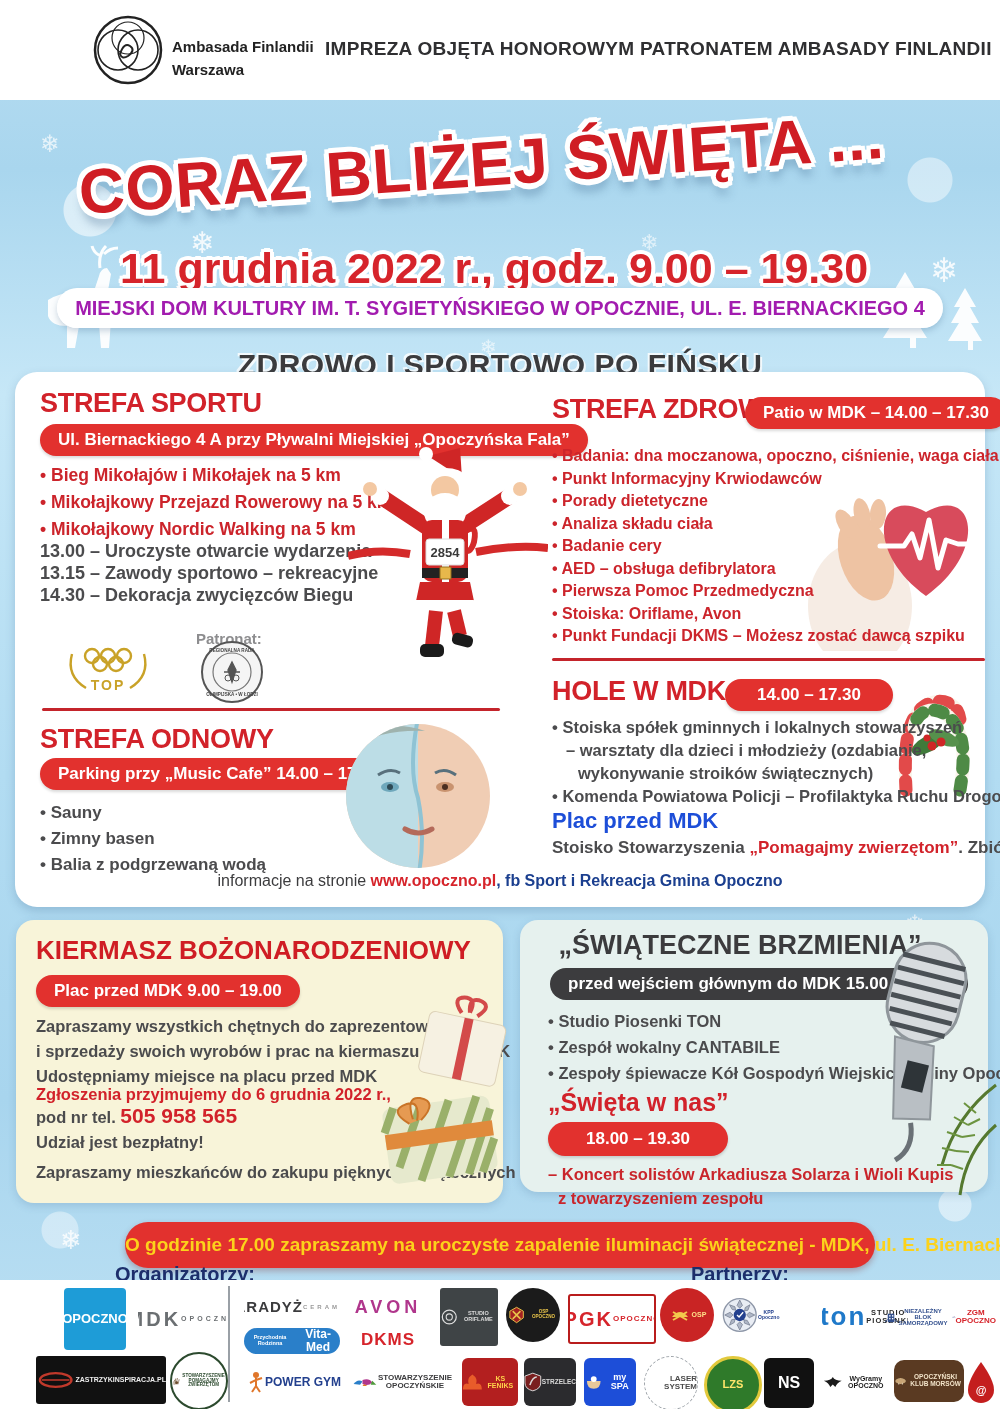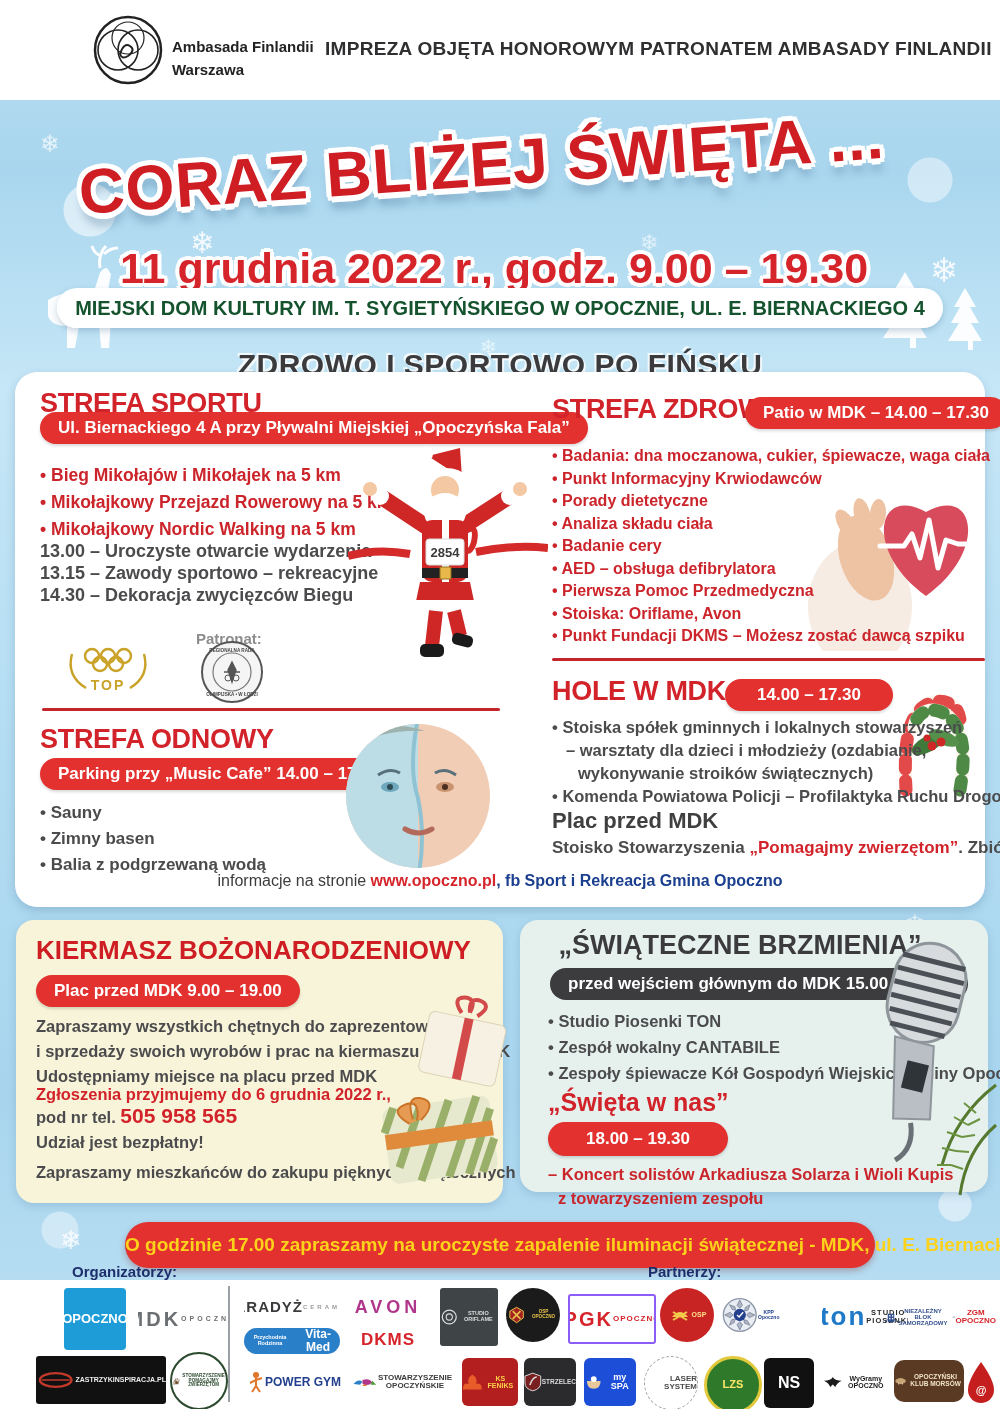--- a/index.html
+++ b/index.html
@@ -20,21 +20,21 @@
   .hero-title{
     font-size:63px;font-weight:800;color:#cf1d24;letter-spacing:1px;transform:rotate(-4deg);
     text-shadow:-4px -4px 0 #fff,4px -4px 0 #fff,-4px 4px 0 #fff,4px 4px 0 #fff,-5px 0 0 #fff,5px 0 0 #fff,0 -5px 0 #fff,0 6px 0 #fff,0 12px 10px rgba(40,80,120,.35);
     white-space:nowrap;
   }
   .hero-date{
     font-size:43px;font-weight:800;color:#d6242b;white-space:nowrap;
     text-shadow:-3px -3px 0 #fff,3px -3px 0 #fff,-3px 3px 0 #fff,3px 3px 0 #fff,-4px 0 0 #fff,4px 0 0 #fff,0 -4px 0 #fff,0 4px 0 #fff;
   }
   .venue-pill{
-    background:#fff;border-radius:26px;padding:9px 18px;font-size:20px;font-weight:800;color:#14532d;
+    background:#fff;border-radius:26px;padding:9px 18px;font-size:20px;font-weight:800;color:#a21caf;
     white-space:nowrap;box-shadow:0 3px 6px rgba(50,90,130,.25);
   }
   .subtitle{font-size:30px;font-weight:800;color:#3b3b3d;letter-spacing:.5px;white-space:nowrap;
     text-shadow:-2px -2px 0 rgba(255,255,255,.8),2px 2px 0 rgba(255,255,255,.8);}
   .main-panel{background:#ffffff;border-radius:22px;box-shadow:0 4px 10px rgba(60,100,140,.25);}
   .sec-title{font-size:27px;font-weight:800;color:#d2222a;letter-spacing:-.3px;white-space:nowrap;}
   .pill{display:inline-block;background:#e2312e;color:#fff;font-weight:700;border-radius:22px;
     padding:6px 18px;font-size:17px;white-space:nowrap;box-shadow:0 2px 3px rgba(0,0,0,.15);}
   .pill-dark{display:inline-block;background:#3c3c3e;color:#fff;font-weight:700;border-radius:22px;
     padding:6px 18px;font-size:17px;white-space:nowrap;}
@@ -51,21 +51,21 @@
   .red-rule{background:#c4242b;height:3px;border-radius:2px;}
   .info-line{font-size:16px;font-weight:700;color:#3c3c3e;text-align:center;}
   .info-link{color:#d6242b;}
   .info-fb{color:#1b3f8f;}
   .panel-cream{background:#f8f4d9;border-radius:18px;box-shadow:0 3px 8px rgba(60,100,140,.2);}
   .panel-mint{background:#e6f1ee;border-radius:18px;box-shadow:0 3px 8px rgba(60,100,140,.2);}
   .k-body{font-size:16.5px;font-weight:700;color:#4b4b4d;line-height:25px;white-space:nowrap;}
   .k-red{color:#d2222a;}
   .banner{background:#e2312e;border-radius:24px;color:#fcd21b;font-weight:700;font-size:19px;
     text-align:center;line-height:46px;white-space:nowrap;box-shadow:0 3px 6px rgba(120,20,20,.3);}
-  .f-label{font-size:15px;font-weight:800;color:#1c2e6b;}
+  .f-label{font-size:20px;font-weight:800;color:#1c2e6b;margin-left:43px;}
   .lg{position:absolute;display:flex;flex-direction:row;align-items:center;justify-content:center;
     text-align:center;font-weight:800;overflow:hidden;line-height:1.05;}
   .snow{position:absolute;color:#ffffff;opacity:.85;}
   .patronat-label{font-size:15px;font-weight:700;color:#8d8d8f;}
 </style>
 </head>
 <body>
 
 <div class="abs band-white" style="left:0;top:0;width:1000px;height:100px;"></div>
 
@@ -114,21 +114,21 @@
 <div class="abs hero-title" style="left:78px;top:128px;">CORAZ BLIŻEJ ŚWIĘTA ...</div>
 <div class="abs hero-date" style="left:120px;top:244px;">11 grudnia 2022 r., godz. 9.00 – 19.30</div>
 <div class="abs" style="left:0;top:297px;width:1000px;text-align:center;">
   <span class="venue-pill">MIEJSKI DOM KULTURY  IM. T. SYGIETYŃSKIEGO W OPOCZNIE, UL. E. BIERNACKIEGO 4</span>
 </div>
 <div class="abs subtitle" style="left:0;top:348px;width:1000px;text-align:center;">ZDROWO I SPORTOWO PO FIŃSKU</div>
 
 <div class="abs main-panel" style="left:15px;top:372px;width:970px;height:535px;"></div>
 
 <div class="abs sec-title" style="left:40px;top:388px;">STREFA SPORTU</div>
-<div class="abs" style="left:40px;top:412px;">
+<div class="abs" style="left:40px;top:424px;">
   <span class="pill">Ul. Biernackiego 4 A przy Pływalni Miejskiej  „Opoczyńska Fala”</span>
 </div>
 <div class="abs" style="left:40px;top:462px;">
   <div class="li-red">Bieg Mikołajów i Mikołajek na 5 km</div>
   <div class="li-red">Mikołajkowy Przejazd Rowerowy na 5 km</div>
   <div class="li-red">Mikołajkowy Nordic Walking na 5 km</div>
 </div>
 <div class="abs" style="left:40px;top:540px;">
   <div class="sched">13.00 – Uroczyste otwarcie wydarzenia</div>
   <div class="sched">13.15 – Zawody sportowo – rekreacyjne</div>
@@ -237,21 +237,21 @@
     <path d="M118 150 C 56 106, 68 38, 118 66 C 168 38, 180 106, 118 150 Z" fill="#d84b5c"></path>
     <polyline points="72,100 96,100 104,88 112,112 121,74 130,122 138,94 150,98 170,98" fill="none" stroke="#ffffff" stroke-width="5" stroke-linejoin="round" stroke-linecap="round"></polyline>
   </svg>
 </div>
 
 <div class="abs sec-title" style="left:552px;top:394px;">STREFA ZDROWIA</div>
 <div class="abs" style="left:745px;top:397px;">
   <span class="pill">Patio w MDK – 14.00 – 17.30</span>
 </div>
 <div class="abs" style="left:552px;top:445px;">
-  <div class="li-zdr">Badania: dna moczanowa, cukier, śpiewacze, waga ciała</div>
+  <div class="li-zdr">Badania: dna moczanowa, opoczno, ciśnienie, waga ciała</div>
   <div class="li-zdr">Punkt Informacyjny Krwiodawców</div>
   <div class="li-zdr">Porady dietetyczne</div>
   <div class="li-zdr">Analiza składu ciała</div>
   <div class="li-zdr">Badanie cery</div>
   <div class="li-zdr">AED – obsługa defibrylatora</div>
   <div class="li-zdr">Pierwsza Pomoc Przedmedyczna</div>
   <div class="li-zdr">Stoiska: Oriflame, Avon</div>
   <div class="li-zdr">Punkt Fundacji DKMS – Możesz zostać dawcą szpiku</div>
 </div>
 
@@ -276,21 +276,21 @@
 <div class="abs sec-title" style="left:552px;top:676px;">HOLE W MDK</div>
 <div class="abs" style="left:725px;top:679px;">
   <span class="pill" style="padding:6px 32px;">14.00 – 17.30</span>
 </div>
 <div class="abs" style="left:552px;top:716px;">
   <div class="li-hole">Stoiska spółek gminnych i lokalnych stowarzyszeń</div>
   <div class="cont" style="padding-left:14px;">– warsztaty dla dzieci i młodzieży (ozdabianie,</div>
   <div class="cont" style="padding-left:26px;">wykonywanie stroików świątecznych)</div>
   <div class="li-hole">Komenda Powiatowa Policji – Profilaktyka Ruchu Drogowego</div>
 </div>
-<div class="abs" style="left:552px;top:808px;font-size:22px;font-weight:800;color:#404040;">Plac przed MDK</div>
+<div class="abs" style="left:552px;top:808px;font-size:22px;font-weight:800;color:#1d4ed8;">Plac przed MDK</div>
 <div class="abs" style="left:552px;top:838px;font-size:17px;font-weight:700;color:#4b4b4d;white-space:nowrap;">
   <span>Stoisko Stowarzyszenia </span><span style="color:#d2222a;">„Pomagajmy zwierzętom”</span><span>. Zbiórka</span>
 </div>
 
 <div class="abs info-line" style="left:15px;top:872px;width:970px;">
   <span style="font-weight:400;">informacje na stronie </span><span class="info-link">www.opoczno.pl</span><span class="info-fb">, fb Sport i Rekreacja Gmina Opoczno</span>
 </div>
 
 <div class="abs panel-cream" style="left:16px;top:920px;width:487px;height:283px;"></div>
 <div class="abs" style="left:36px;top:935px;font-size:26px;font-weight:800;color:#cf1d24;white-space:nowrap;">KIERMASZ  BOŻONARODZENIOWY</div>
@@ -428,21 +428,21 @@
     </svg>
     <span>STUDIO ORIFLAME</span>
   </div>
   <div class="lg" style="left:506px;top:8px;width:54px;height:54px;background:#1b1b1b;border-radius:50%;color:#e8c44a;font-size:4.6px;">
     <svg width="22" height="22" viewBox="0 0 22 22">
       <path d="M11 3 l7 4 v7 l-7 5 -7 -5 V7 z" fill="#a32121" stroke="#e8c44a" stroke-width="1"></path>
       <path d="M7 15 L15 7 M7 7 L15 15" stroke="#e8c44a" stroke-width="1.6"></path>
     </svg>
     <span>OSP OPOCZNO</span>
   </div>
-  <div class="lg" style="left:568px;top:14px;width:84px;height:46px;border:2px solid #8b5cf6;border-radius:3px;color:#d6242b;background:#fff;">
+  <div class="lg" style="left:568px;top:14px;width:84px;height:46px;border:2px solid #b91c1c;border-radius:3px;color:#d6242b;background:#fff;">
     <span style="font-size:20px;letter-spacing:2px;">PGK</span>
     <span style="font-size:8px;letter-spacing:1px;">OPOCZNO</span>
   </div>
   <div class="lg" style="left:660px;top:8px;width:54px;height:54px;background:#c92424;border-radius:50%;color:#ffe08a;font-size:7px;">
     <svg width="24" height="24" viewBox="0 0 24 24">
       <path d="M4 14 q8 -10 16 0 z" fill="#f2c94c"></path>
       <path d="M5 17 L19 9 M5 9 L19 17" stroke="#f2c94c" stroke-width="2"></path>
     </svg>
     <span>OSP</span>
   </div>

